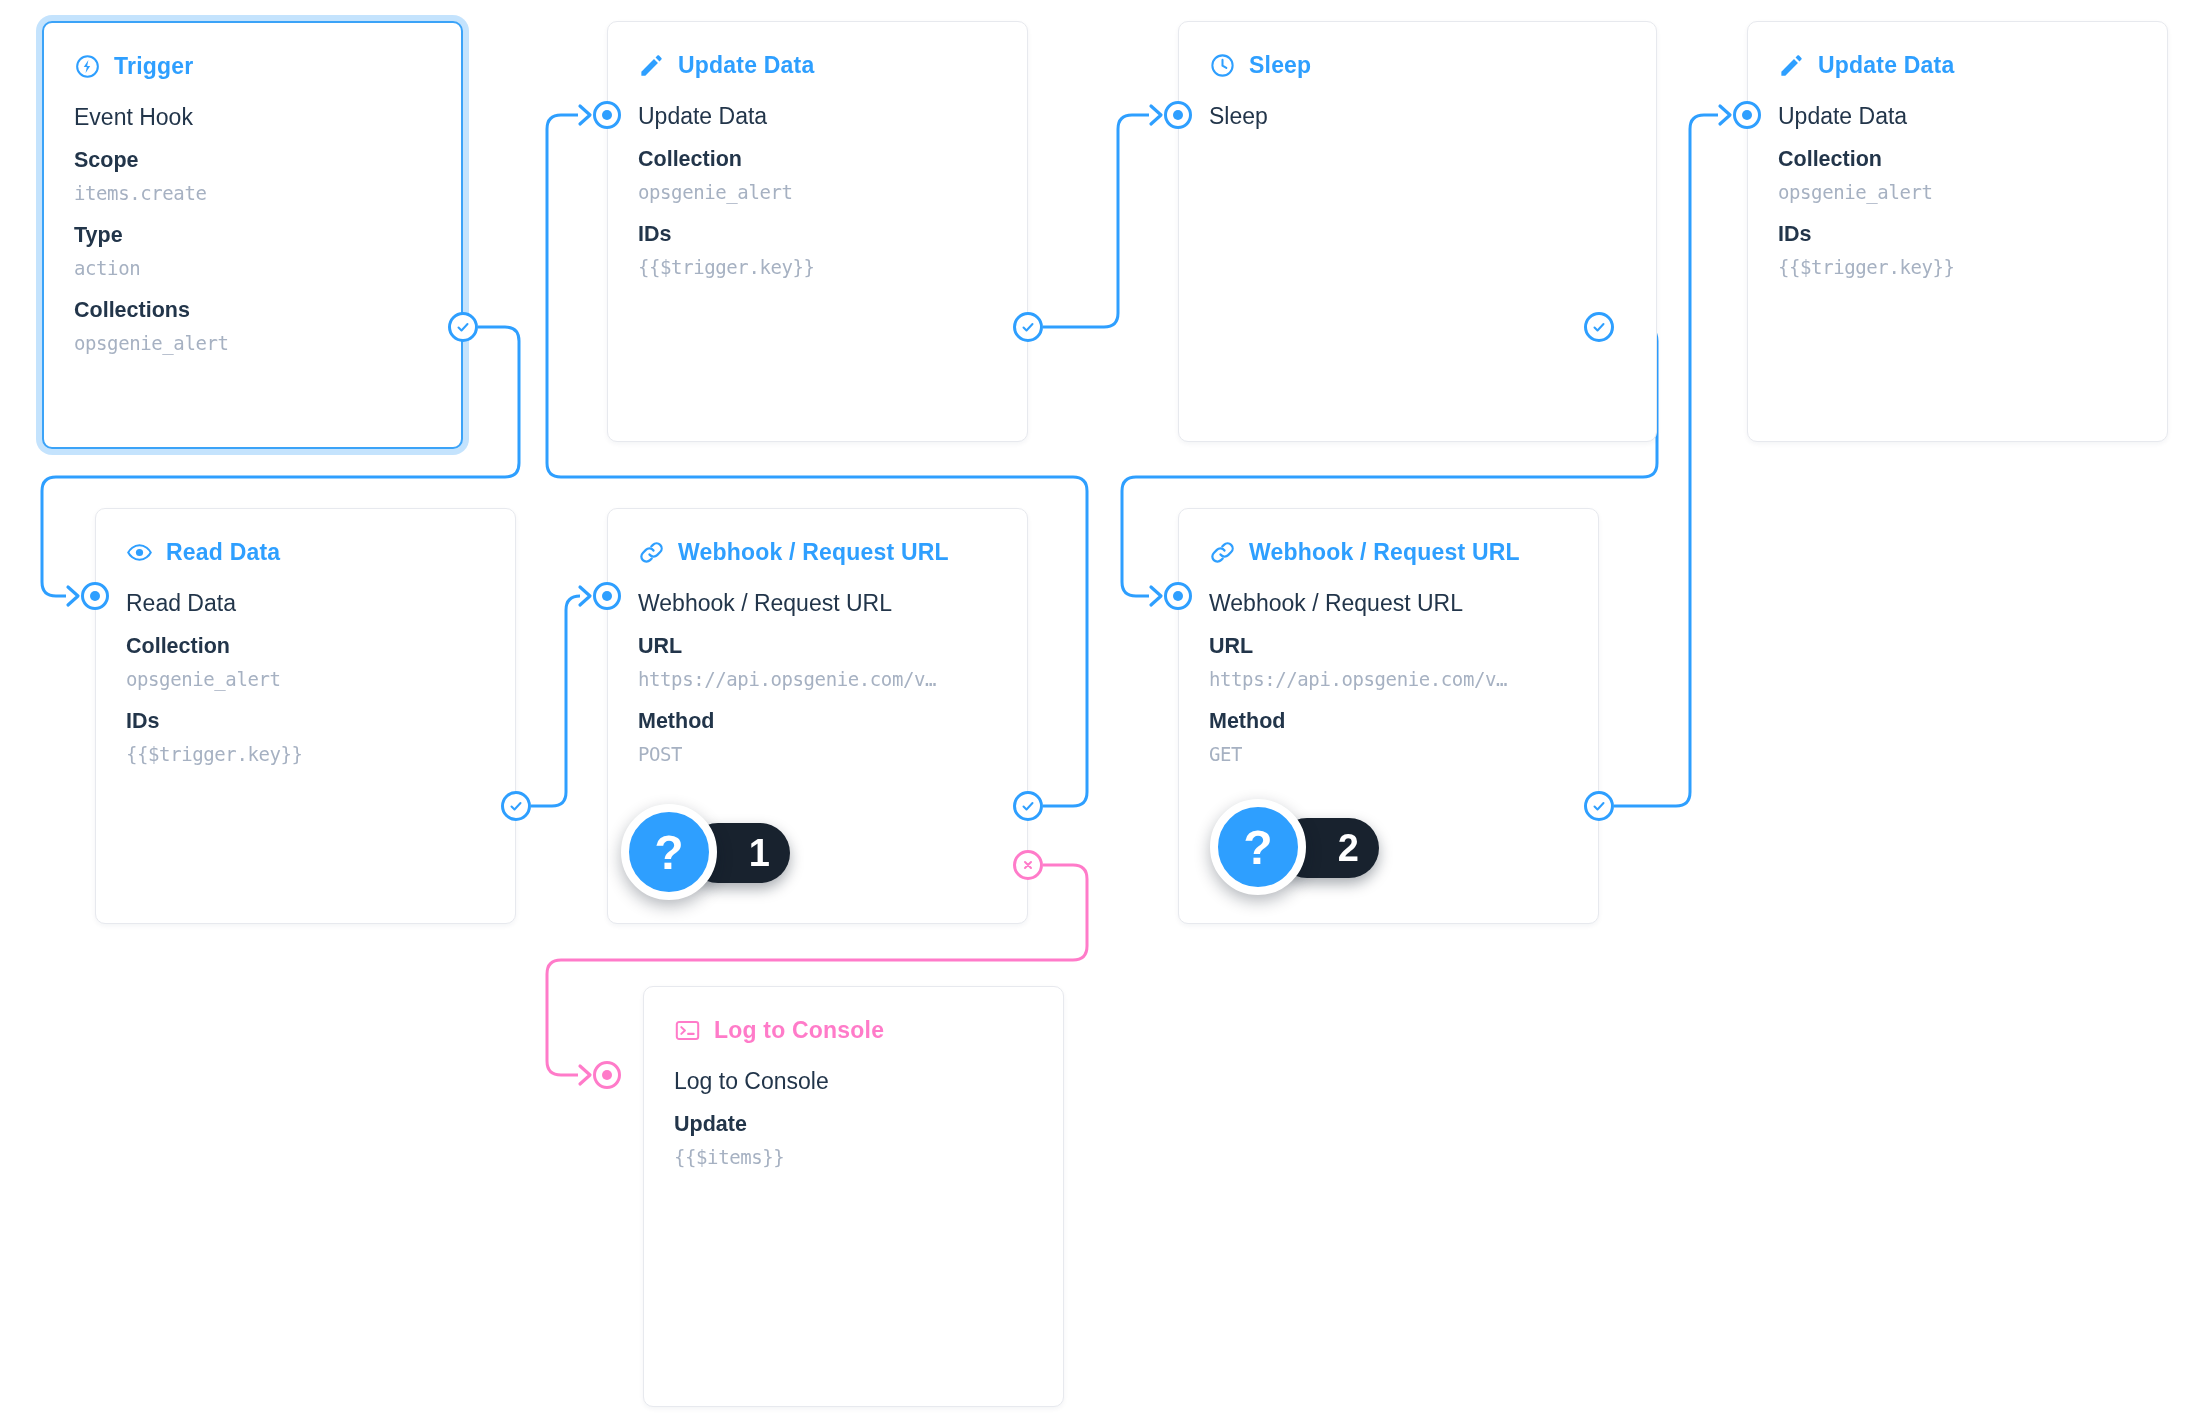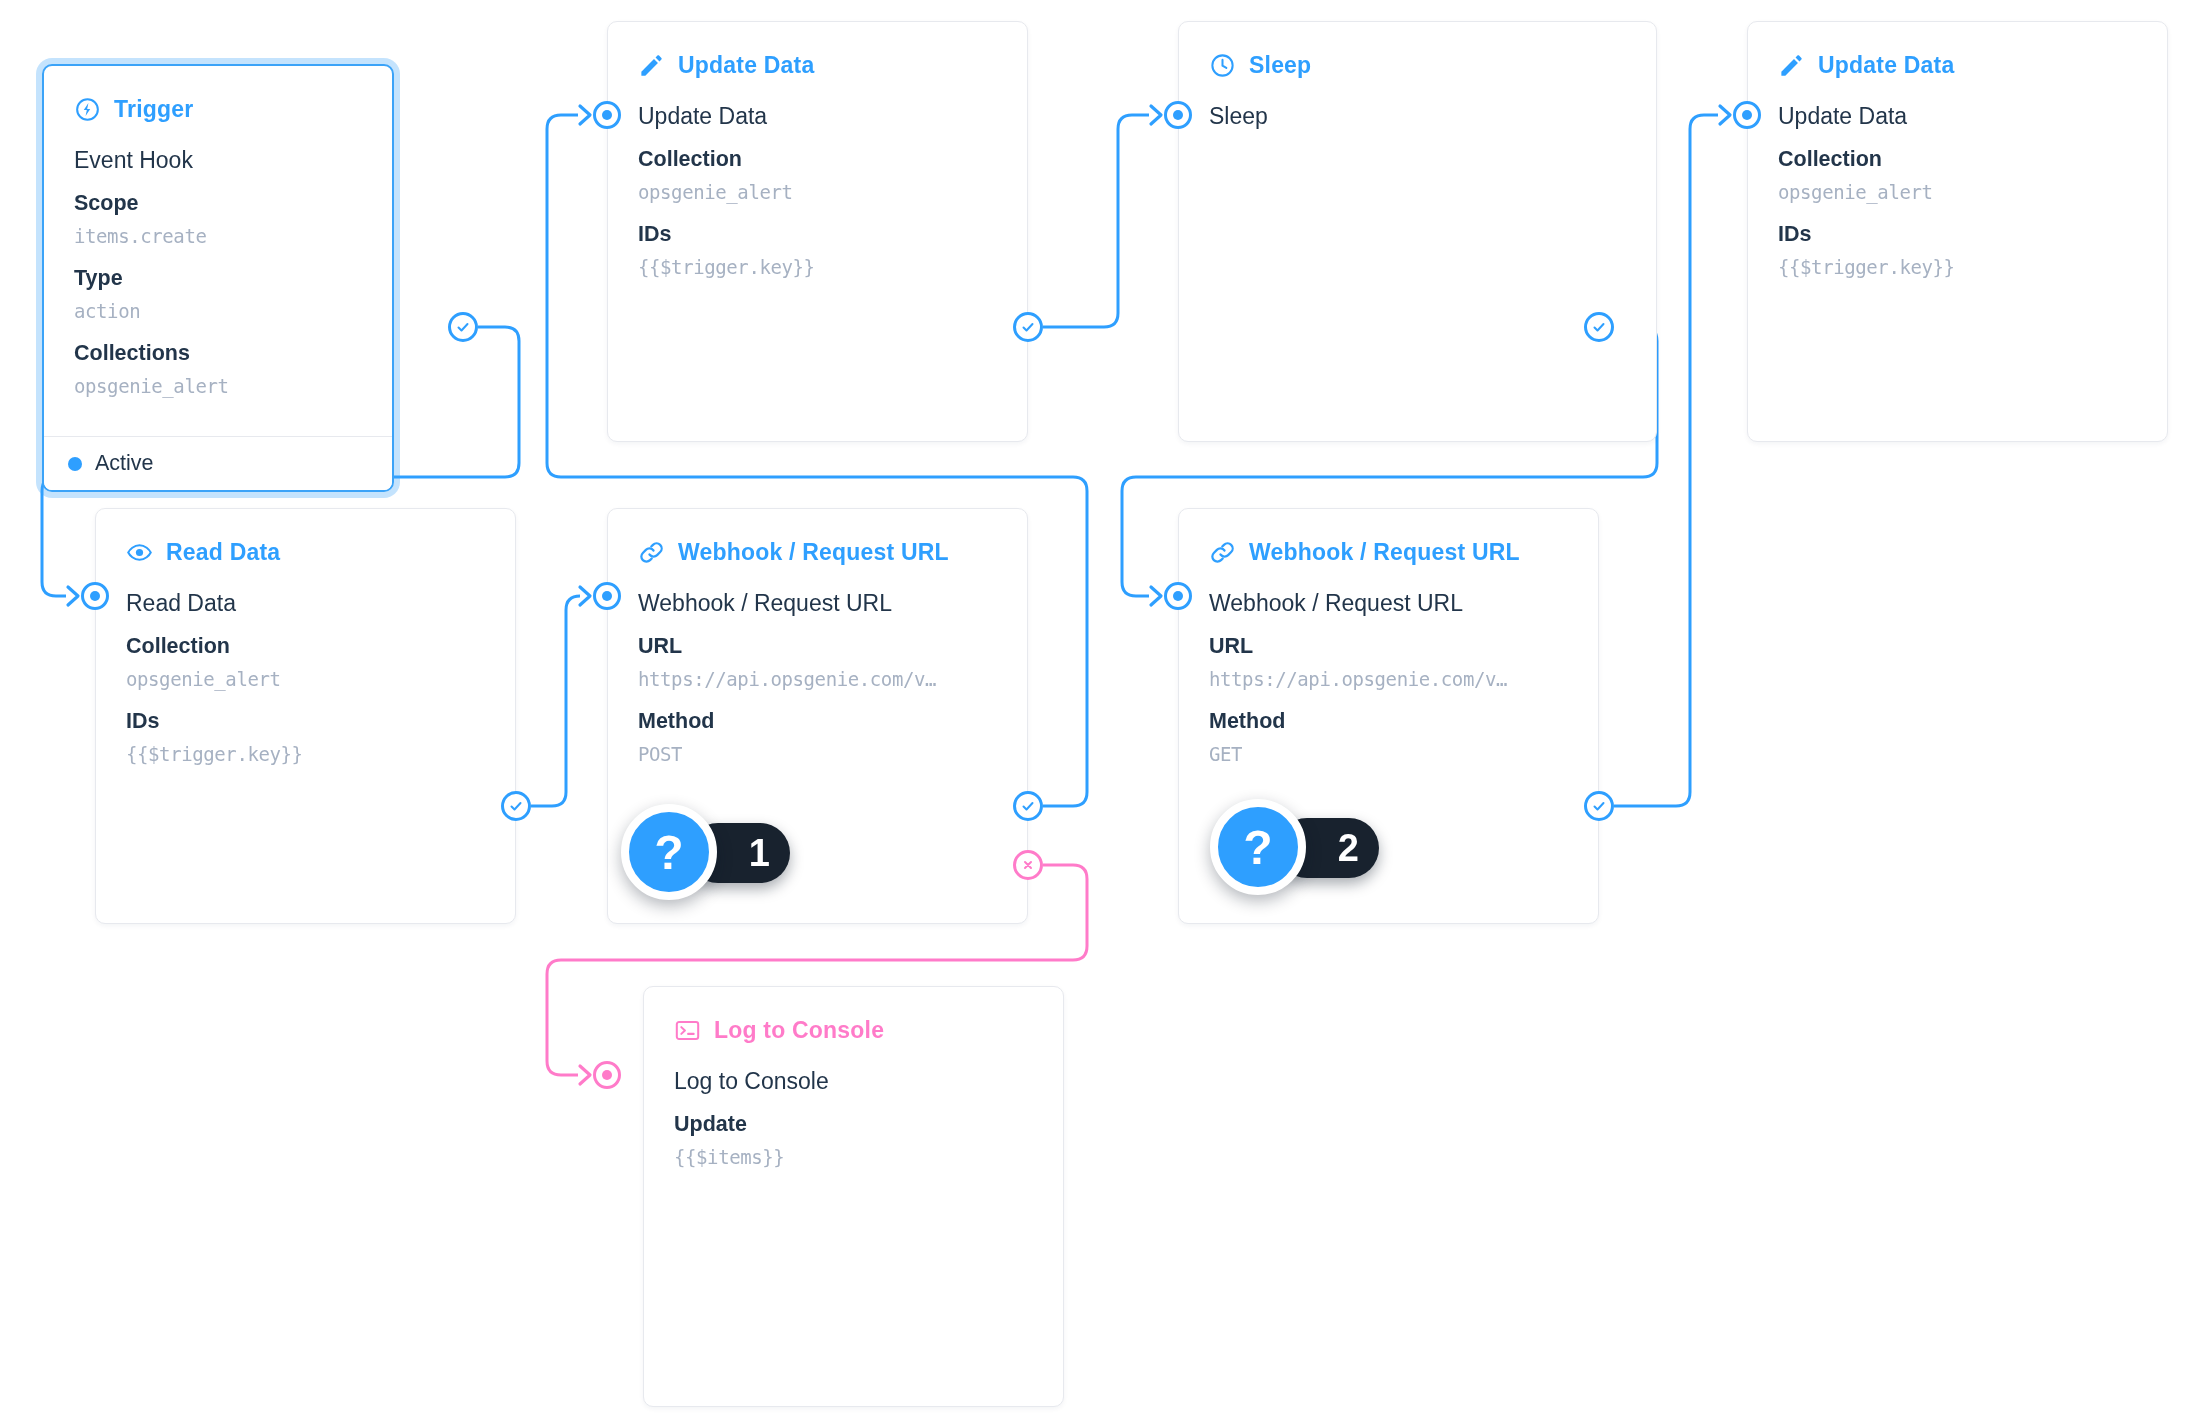--- a/index.html
+++ b/index.html
@@ -75,21 +75,21 @@
     <path class="wire" d="M 1614 327 L 1643 327 Q 1657 327 1657 341 L 1657 463 Q 1657 477 1643 477 L 1136 477 Q 1122 477 1122 491 L 1122 582 Q 1122 596 1136 596 L 1149 596"></path>
     <path class="arrowhead" d="M 1151 587 L 1161 596 L 1151 605"></path>
 
     <path class="wire" d="M 1614 806 L 1676 806 Q 1690 806 1690 792 L 1690 129 Q 1690 115 1704 115 L 1718 115"></path>
     <path class="arrowhead" d="M 1720 106 L 1730 115 L 1720 124"></path>
 
     <path class="wire pink" d="M 1043 865 L 1073 865 Q 1087 865 1087 879 L 1087 946 Q 1087 960 1073 960 L 561 960 Q 547 960 547 974 L 547 1061 Q 547 1075 561 1075 L 578 1075"></path>
     <path class="arrowhead pink" d="M 580 1066 L 590 1075 L 580 1084"></path>
   </svg>
 
-  <div class="card highlighted" style="left:42px; top:21px; width:352px; height:428px;margin-top:43px;">
+  <div class="card highlighted" style="left:42px; top:21px; width:421px; height:428px;">
     <div class="card-inner">
       <div class="card-header">
         <svg class="hicon" viewBox="0 0 24 24">
           <circle cx="12" cy="12" r="9.2" fill="none" stroke="currentColor" stroke-width="1.8"></circle>
           <path d="M12.8 6.3L8.7 12.4h2.7l-1.1 5.3 4.1-6.1h-2.7z" fill="currentColor"></path>
         </svg>
         <span class="card-title">Trigger</span>
       </div>
       <div class="op-name">Event Hook</div>
       <div class="field">
@@ -97,24 +97,20 @@
         <div class="field-value">items.create</div>
       </div>
       <div class="field">
         <div class="field-label">Type</div>
         <div class="field-value">action</div>
       </div>
       <div class="field">
         <div class="field-label">Collections</div>
         <div class="field-value">opsgenie_alert</div>
       </div>
-    </div>
-    <div class="card-footer">
-      <span class="status-dot"></span>
-      <span>Active</span>
     </div>
   </div>
 
   <div class="card" style="left:607px; top:21px; width:421px; height:421px;">
     <div class="card-inner">
       <div class="card-header">
         <svg class="hicon" viewBox="0 0 24 24">
           <path d="M3 17.5V21h3.5L17.7 9.8l-3.5-3.5L3 17.5z" fill="currentColor"></path>
           <path d="M20.8 6.7c.4-.4.4-1 0-1.4l-2.1-2.1c-.4-.4-1-.4-1.4 0l-1.7 1.7 3.5 3.5 1.7-1.7z" fill="currentColor"></path>
         </svg>

